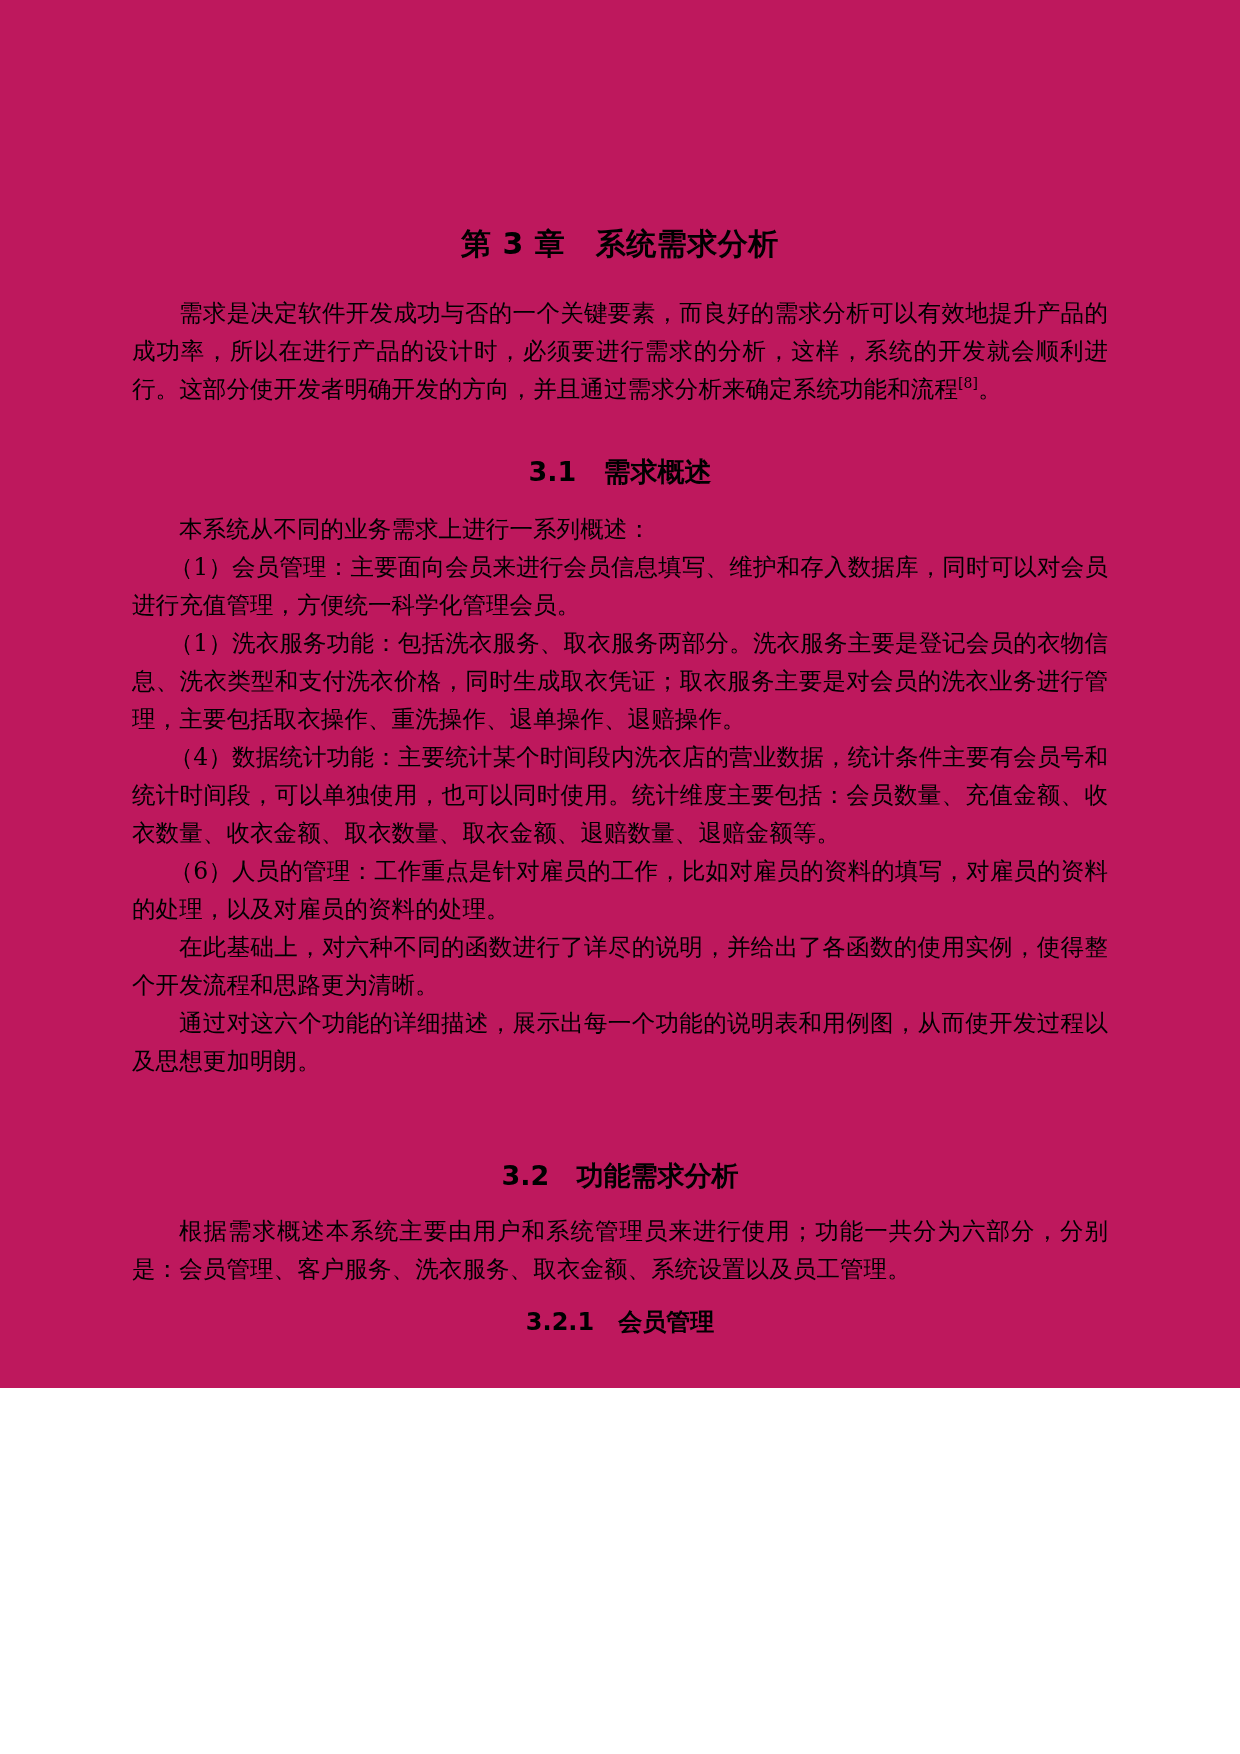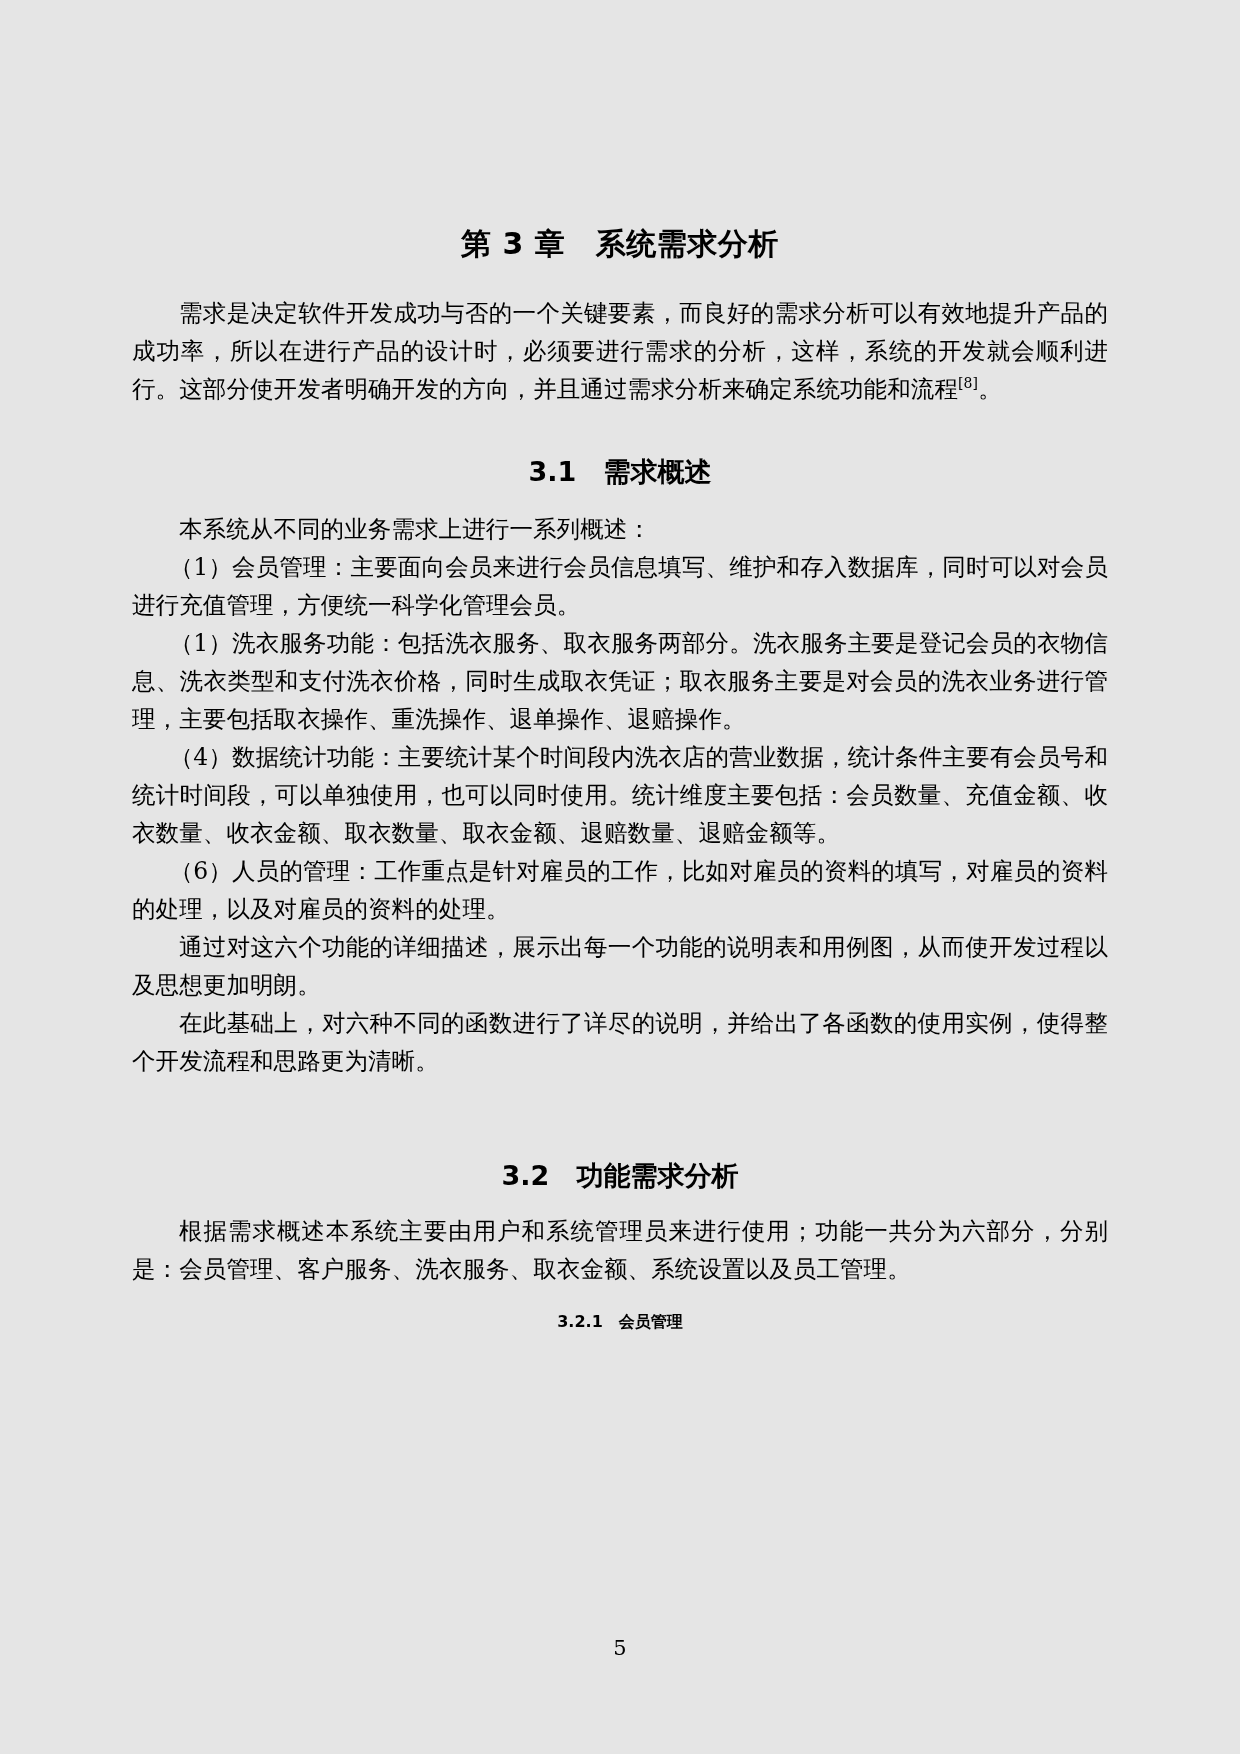--- a/index.html
+++ b/index.html
@@ -3,22 +3,22 @@
 <meta charset="utf-8">
 <style>
   html, body {
     margin: 0;
     padding: 0;
     background: #ffffff;
   }
   .page {
     position: relative;
     width: 1240px;
-    height: 1754px;
-    background: #e5e5e5;
+    height: 1388px;
+    background: #be185d;
     margin: 0 auto;
     overflow: hidden;
     font-family: "DejaVu Serif", "Liberation Serif", serif;
     color: #000000;
     box-sizing: border-box;
   }
   .content {
     position: absolute;
     left: 132px;
     top: 0;
@@ -74,21 +74,21 @@
     font-family: "DejaVu Sans", "Liberation Sans", sans-serif;
     font-weight: bold;
     white-space: pre;
     text-align: center;
   }
   .h-sec {
     font-size: 27px;
     line-height: 40px;
   }
   .h-sub {
-    font-size: 16px;
+    font-size: 24px;
     line-height: 36px;
   }
 
   
   .page-number {
     position: absolute;
     left: 0;
     right: 0;
     top: 1636px;
     text-align: center;
@@ -119,23 +119,23 @@
     <p class="para indent-half">（1）会员管理：主要面向会员来进行会员信息填写、维护和存入数据库，同时可以对会员进行充值管理，方便统一科学化管理会员。</p>
 
 
     <p class="para indent-half">（1）洗衣服务功能：包括洗衣服务、取衣服务两部分。洗衣服务主要是登记会员的衣物信息、洗衣类型和支付洗衣价格，同时生成取衣凭证；取衣服务主要是对会员的洗衣业务进行管理，主要包括取衣操作、重洗操作、退单操作、退赔操作。</p>
 
     <p class="para indent-half">（4）数据统计功能：主要统计某个时间段内洗衣店的营业数据，统计条件主要有会员号和统计时间段，可以单独使用，也可以同时使用。统计维度主要包括：会员数量、充值金额、收衣数量、收衣金额、取衣数量、取衣金额、退赔数量、退赔金额等。</p>
 
 
     <p class="para indent-half">（6）人员的管理：工作重点是针对雇员的工作，比如对雇员的资料的填写，对雇员的资料的处理，以及对雇员的资料的处理。</p>
 
+    <p class="para indent">在此基础上，对六种不同的函数进行了详尽的说明，并给出了各函数的使用实例，使得整个开发流程和思路更为清晰。</p>
+
     <p class="para indent">通过对这六个功能的详细描述，展示出每一个功能的说明表和用例图，从而使开发过程以及思想更加明朗。</p>
-
-    <p class="para indent">在此基础上，对六种不同的函数进行了详尽的说明，并给出了各函数的使用实例，使得整个开发流程和思路更为清晰。</p>
 
     <div class="gap-big"></div>
 
     <h2 class="h-sec">3.2　功能需求分析</h2>
 
     <div class="gap-h2-bot"></div>
 
     <p class="para indent">根据需求概述本系统主要由用户和系统管理员来进行使用；功能一共分为六部分，分别是：会员管理、客户服务、洗衣服务、取衣金额、系统设置以及员工管理。</p>
 
     <div class="gap-h3-top"></div>

